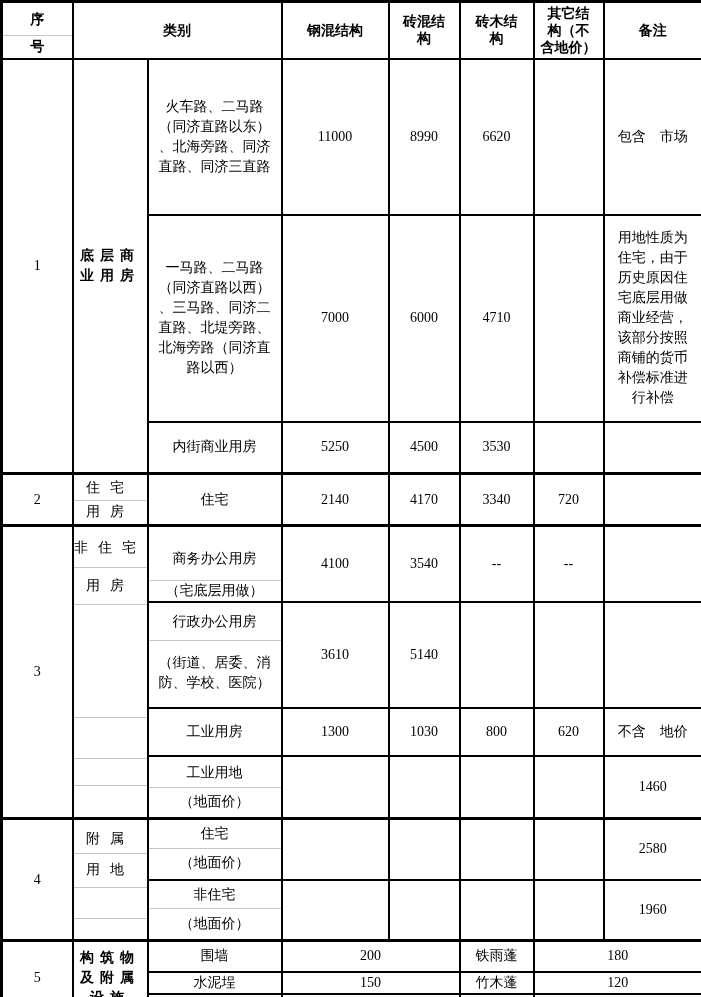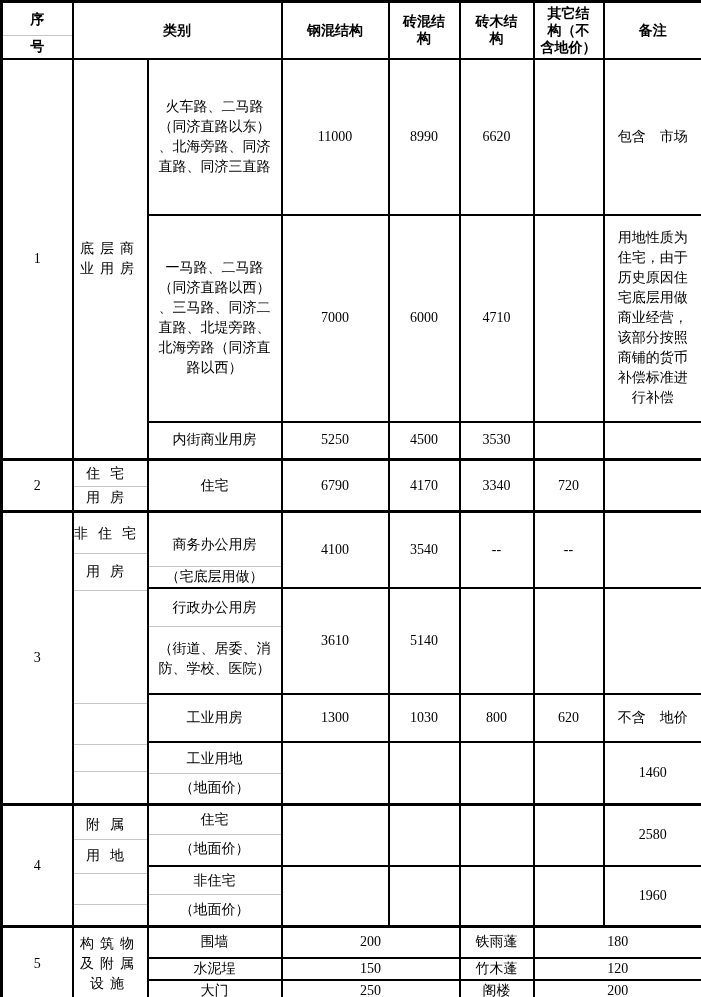--- a/index.html
+++ b/index.html
@@ -16,21 +16,21 @@
     padding:0 2px;
     text-align:center;vertical-align:middle;
     font-size:14px;line-height:20px;
     overflow:hidden;
   }
   tr.sep>td{border-top:3px solid #000;}
   td.hdr{font-weight:bold;line-height:17px;}
   td.p0{padding:0;}
   .pre{white-space:pre-line;}
   .ls{letter-spacing:10px;}
-  .ls6{letter-spacing:6px;}
+  .ls6{letter-spacing:6px;font-weight:bold;}
   .vsplit{display:flex;flex-direction:column;width:100%;}
   .vpart{flex:0 0 auto;display:flex;align-items:center;justify-content:center;}
   .vgrow{flex:1 1 auto;}
   .vpart + .vpart{border-top:1px solid #c6c6c6;}
 </style>
 </head>
 <body>
 
 <table class="comp">
   <colgroup>
@@ -92,39 +92,39 @@
     <td class="pre">用地性质为
 住宅，由于
 历史原因住
 宅底层用做
 商业经营，
 该部分按照
 商铺的货币
 补偿标准进
 行补偿</td>
   </tr>
-  <tr style="height:38px">
+  <tr style="height:52px">
     <td>内街商业用房</td>
     <td>5250</td>
     <td>4500</td>
     <td>3530</td>
     <td></td>
     <td></td>
   </tr>
 
   <tr class="sep" style="height:52px">
     <td>2</td>
     <td class="p0">
       <div class="vsplit" style="height:47px">
         <div class="vpart ls" style="height:24px">住宅</div>
         <div class="vpart vgrow ls">用房</div>
       </div>
     </td>
     <td>住宅</td>
-    <td>6790</td>
+    <td>2140</td>
     <td>4170</td>
     <td>3340</td>
     <td>720</td>
     <td></td>
   </tr>
 
   <tr class="sep" style="height:76px">
     <td rowspan="4">3</td>
     <td rowspan="4" class="p0">
       <div class="vsplit" style="height:286px">

